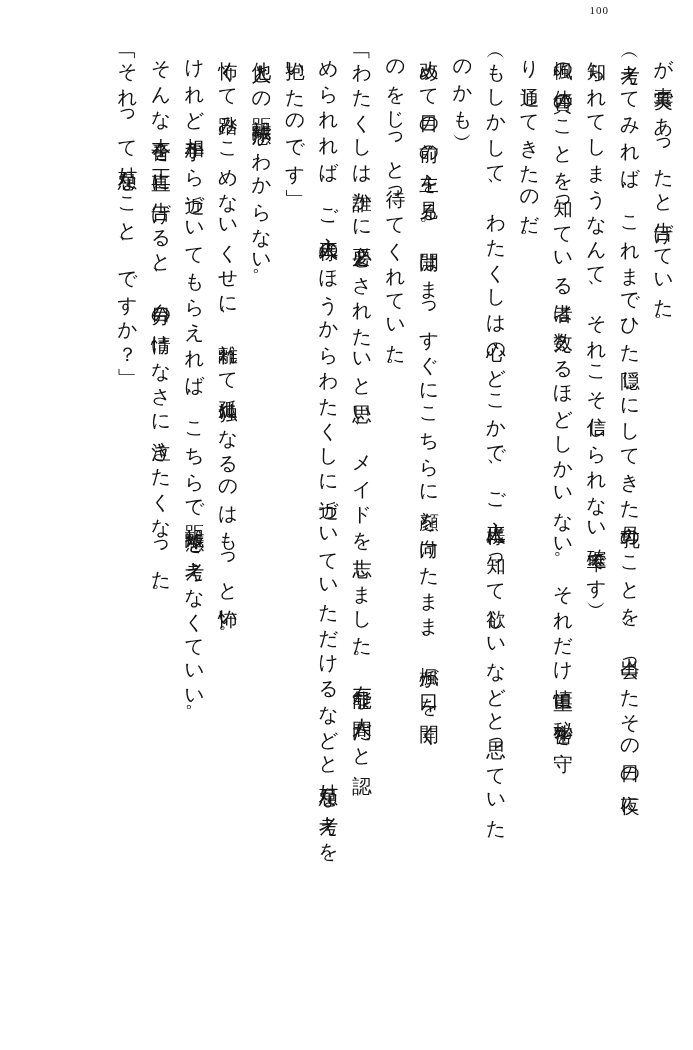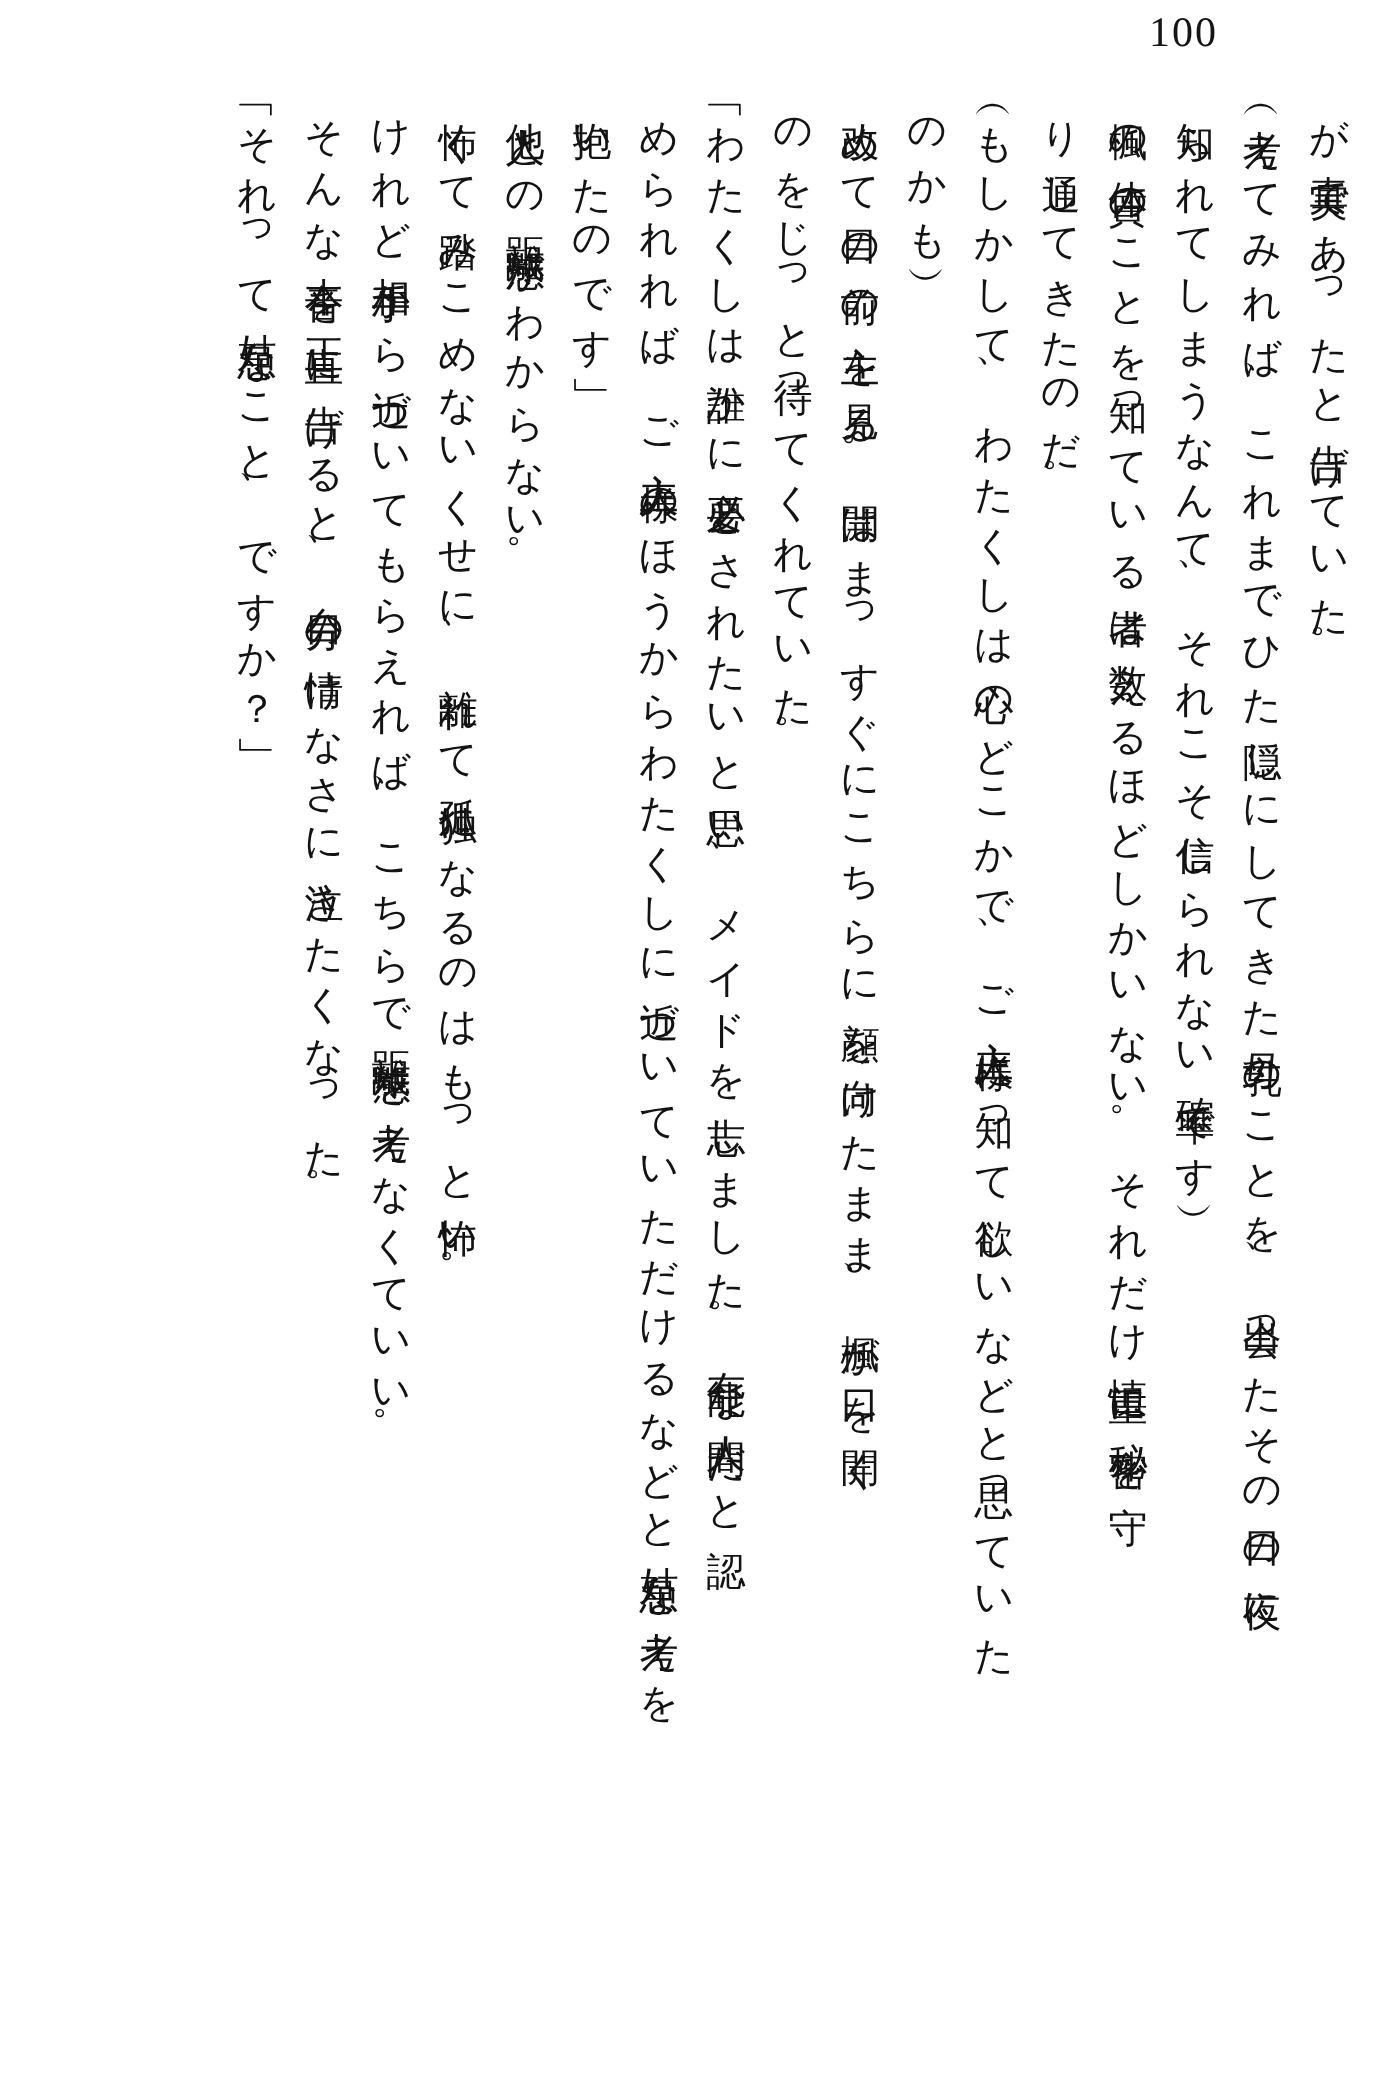--- a/index.html
+++ b/index.html
@@ -19,21 +19,21 @@
     position: absolute;
     inset: 0;
     width: 693px;
     height: 1050px;
     background: #ffffff;
   }
   .page-number {
     position: absolute;
     top: 4px;
     right: 84px;
-    font-size: 21px;
+    font-size: 11px;
     letter-spacing: 1px;
     color: #151515;
     font-family: "Liberation Serif", "DejaVu Serif", serif;
   }
   .body-text {
     position: absolute;
     top: 46px;
     right: 20px;
     left: 24px;
     bottom: 34px;

